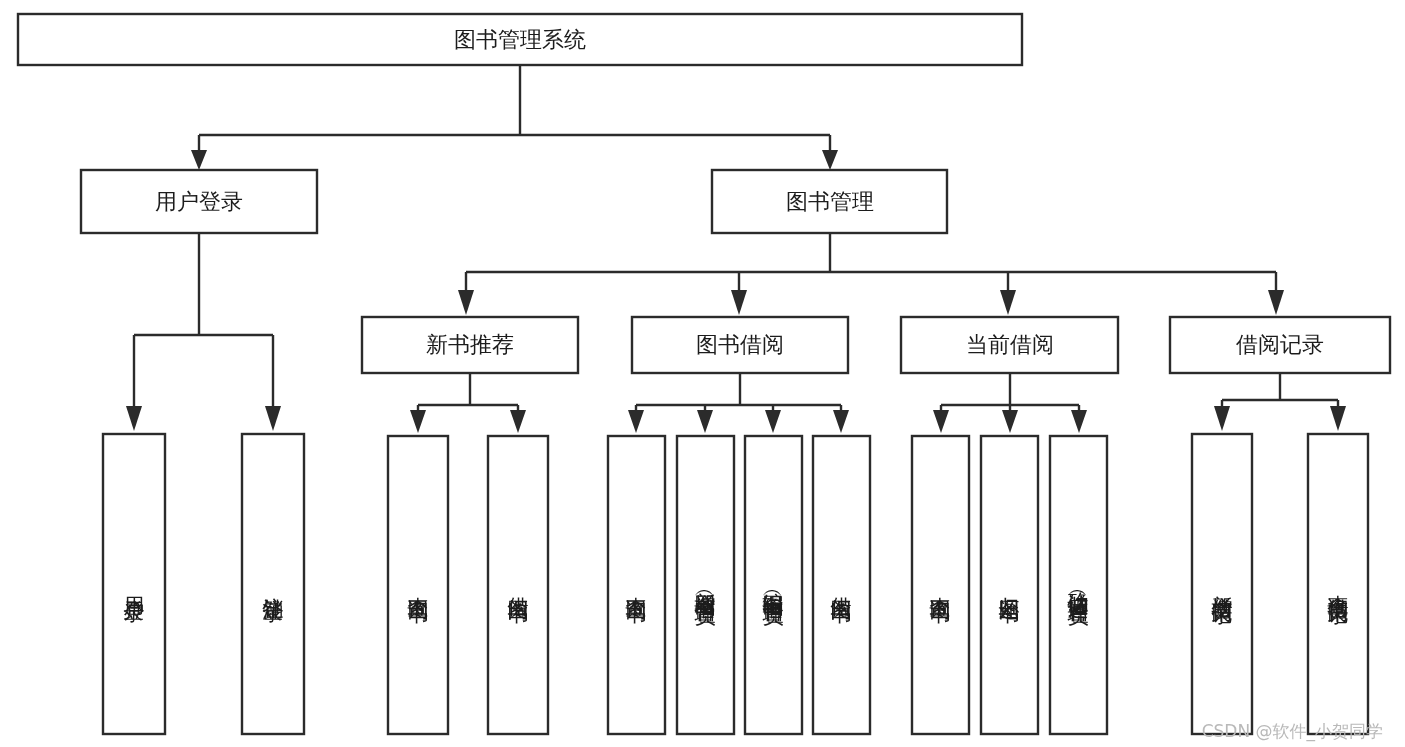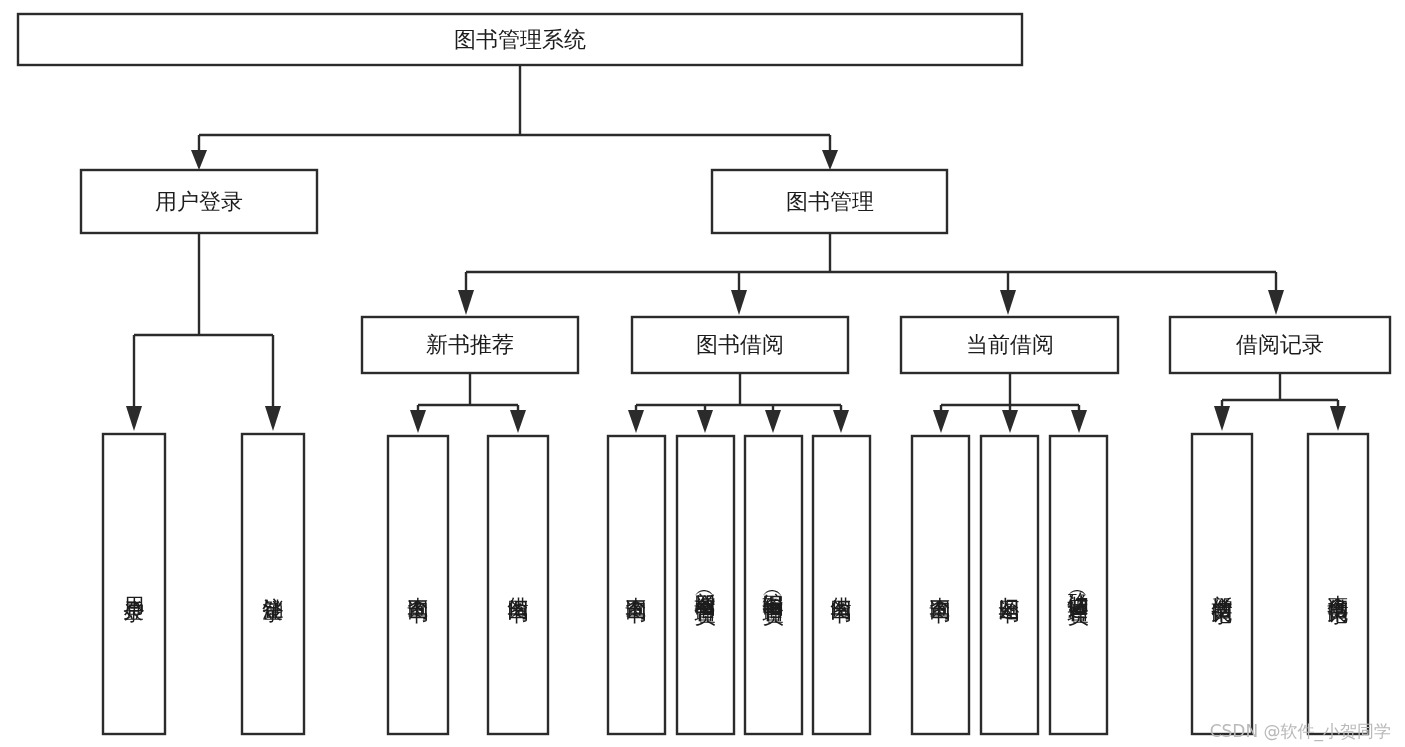--- a/index.html
+++ b/index.html
@@ -47,21 +47,21 @@
     stroke: #2b2b2b;
     stroke-width: 2.4;
     fill: none;
   }
   .arrow-head {
     fill: #2b2b2b;
     stroke: none;
   }
   .watermark {
     position: absolute;
-    right: 14px;
+    right: 22px;
     bottom: 4px;
     font-family: "DejaVu Sans", "Liberation Sans", sans-serif;
     font-size: 17px;
     color: #b9b9b9;
     white-space: nowrap;
     user-select: none;
   }
 </style>
 </head>
 <body>

